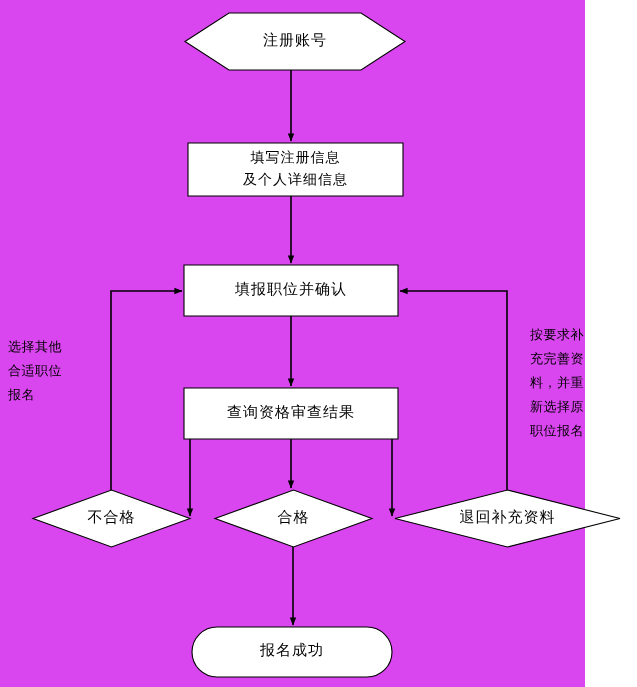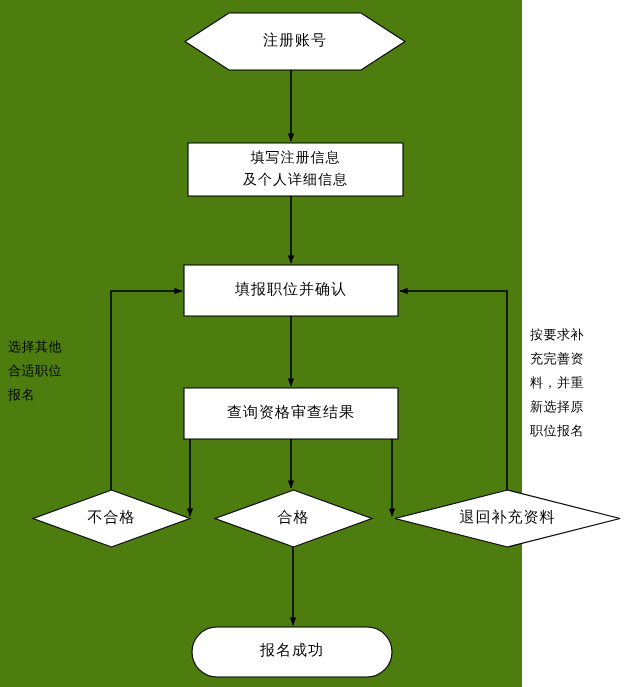--- a/index.html
+++ b/index.html
@@ -8,23 +8,23 @@
     background: #ffffff;
   }
   body {
     width: 637px;
     height: 687px;
     font-family: "Liberation Serif", "DejaVu Serif", serif;
     overflow: hidden;
   }
   #flowchart-root {
     position: relative;
-    width: 522px;
+    width: 585px;
     height: 687px;
-    background: #4d7c0f;
+    background: #d946ef;
   }
   svg.chart-canvas {
     position: absolute;
     left: 0;
     top: 0;
     width: 637px;
     height: 687px;
   }
   .node-shape {
     fill: #ffffff;

